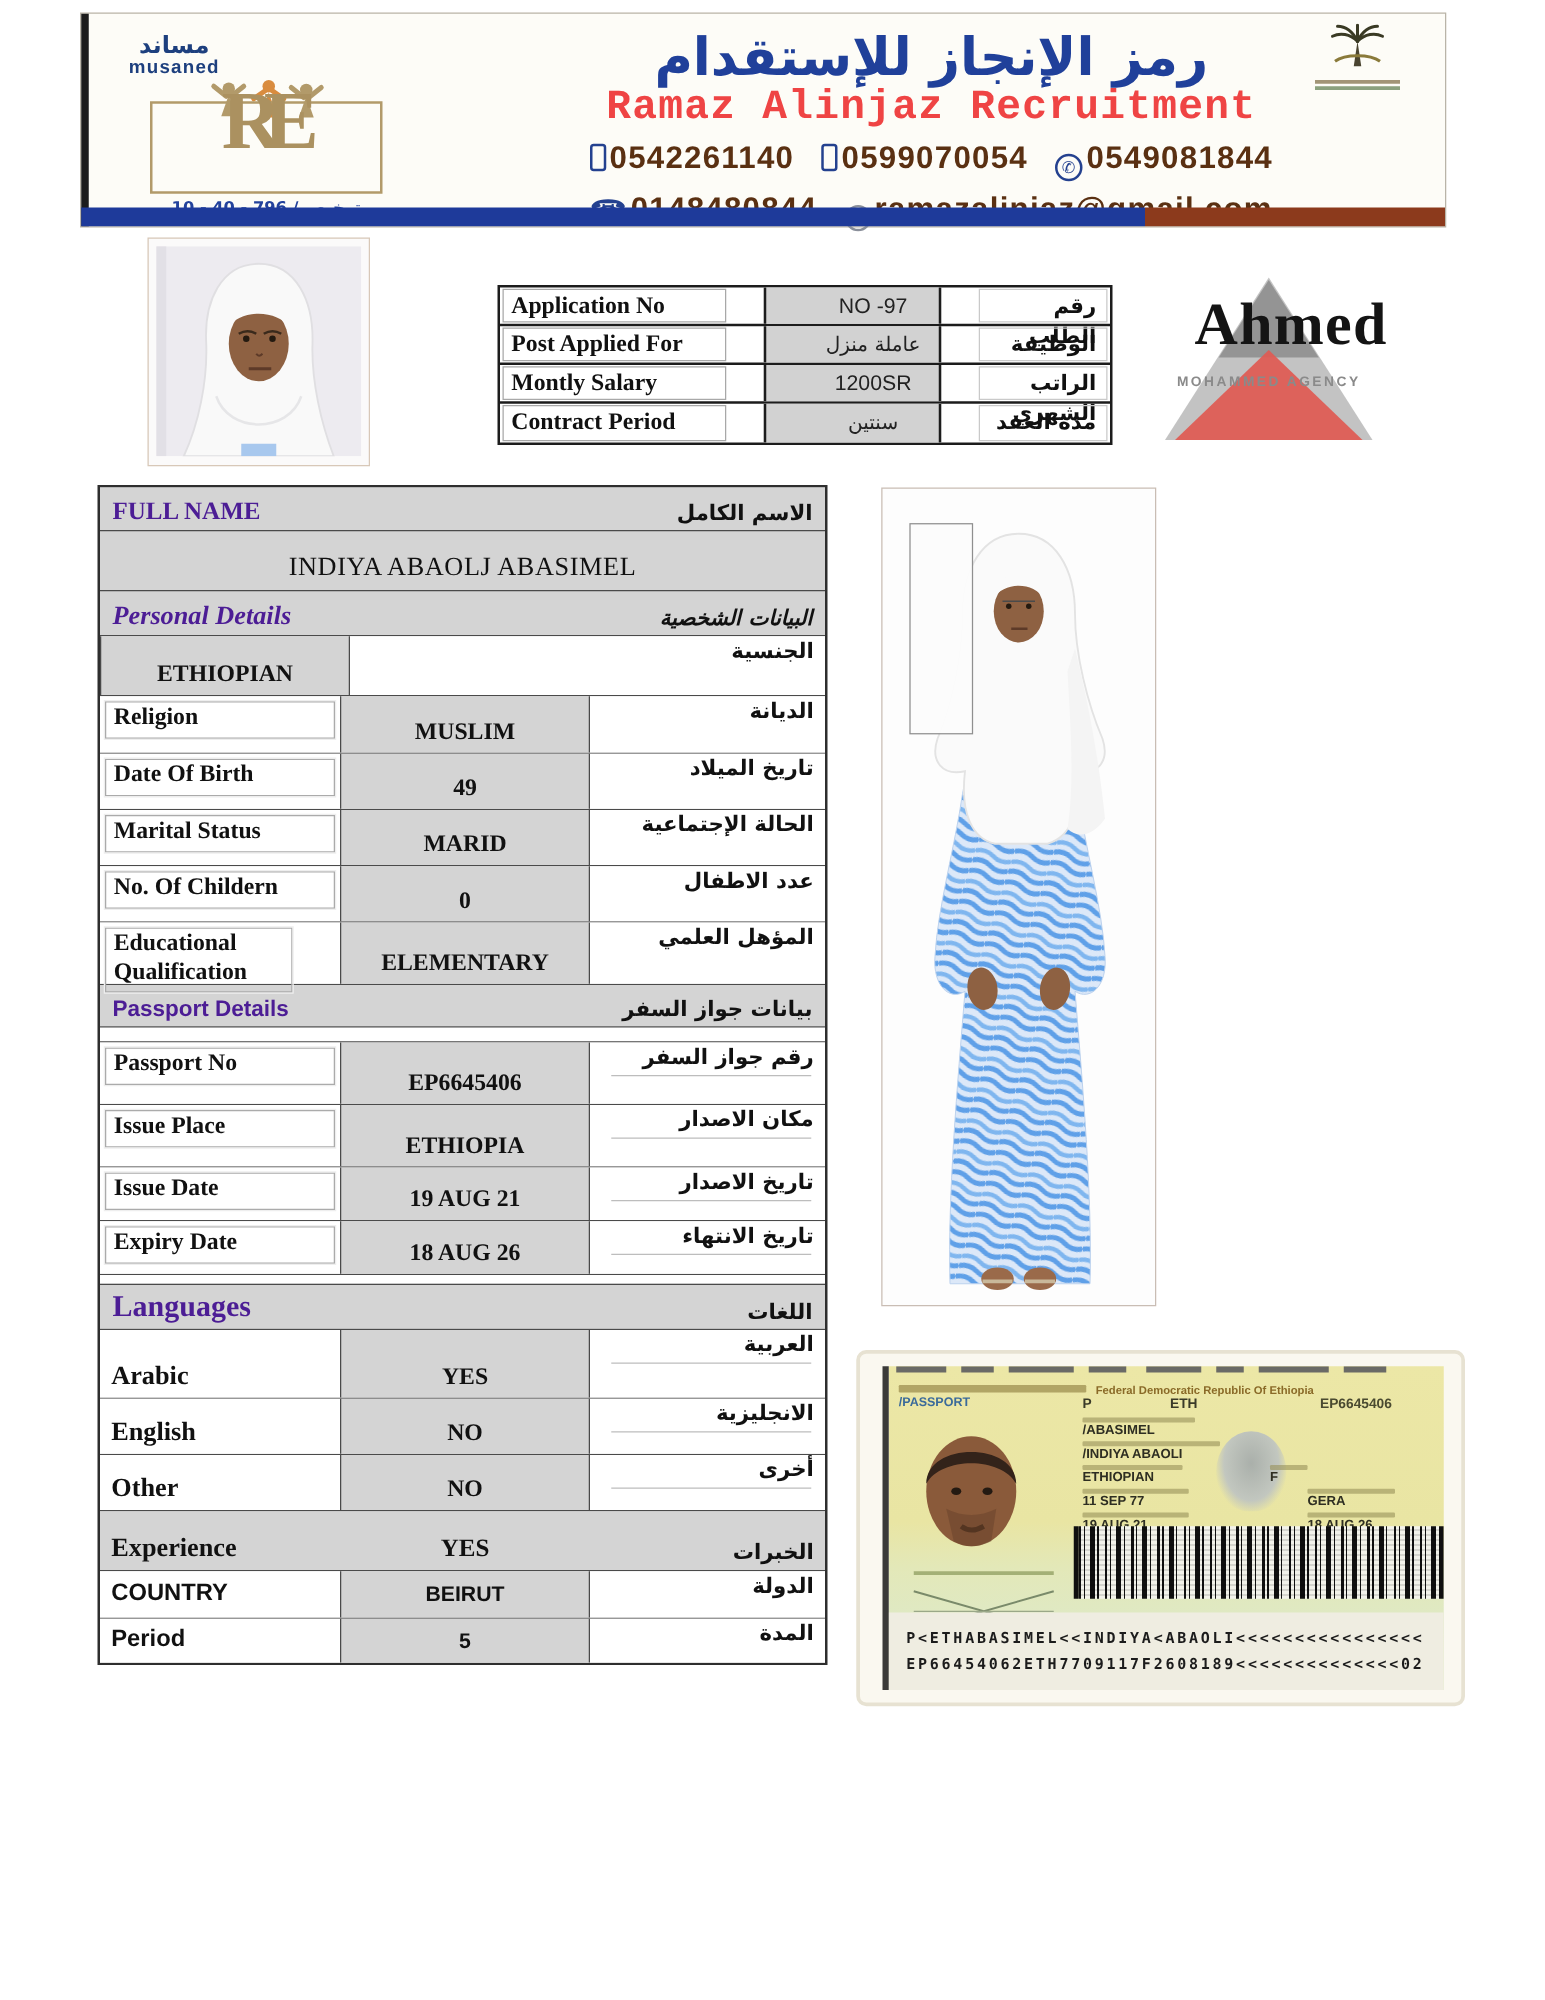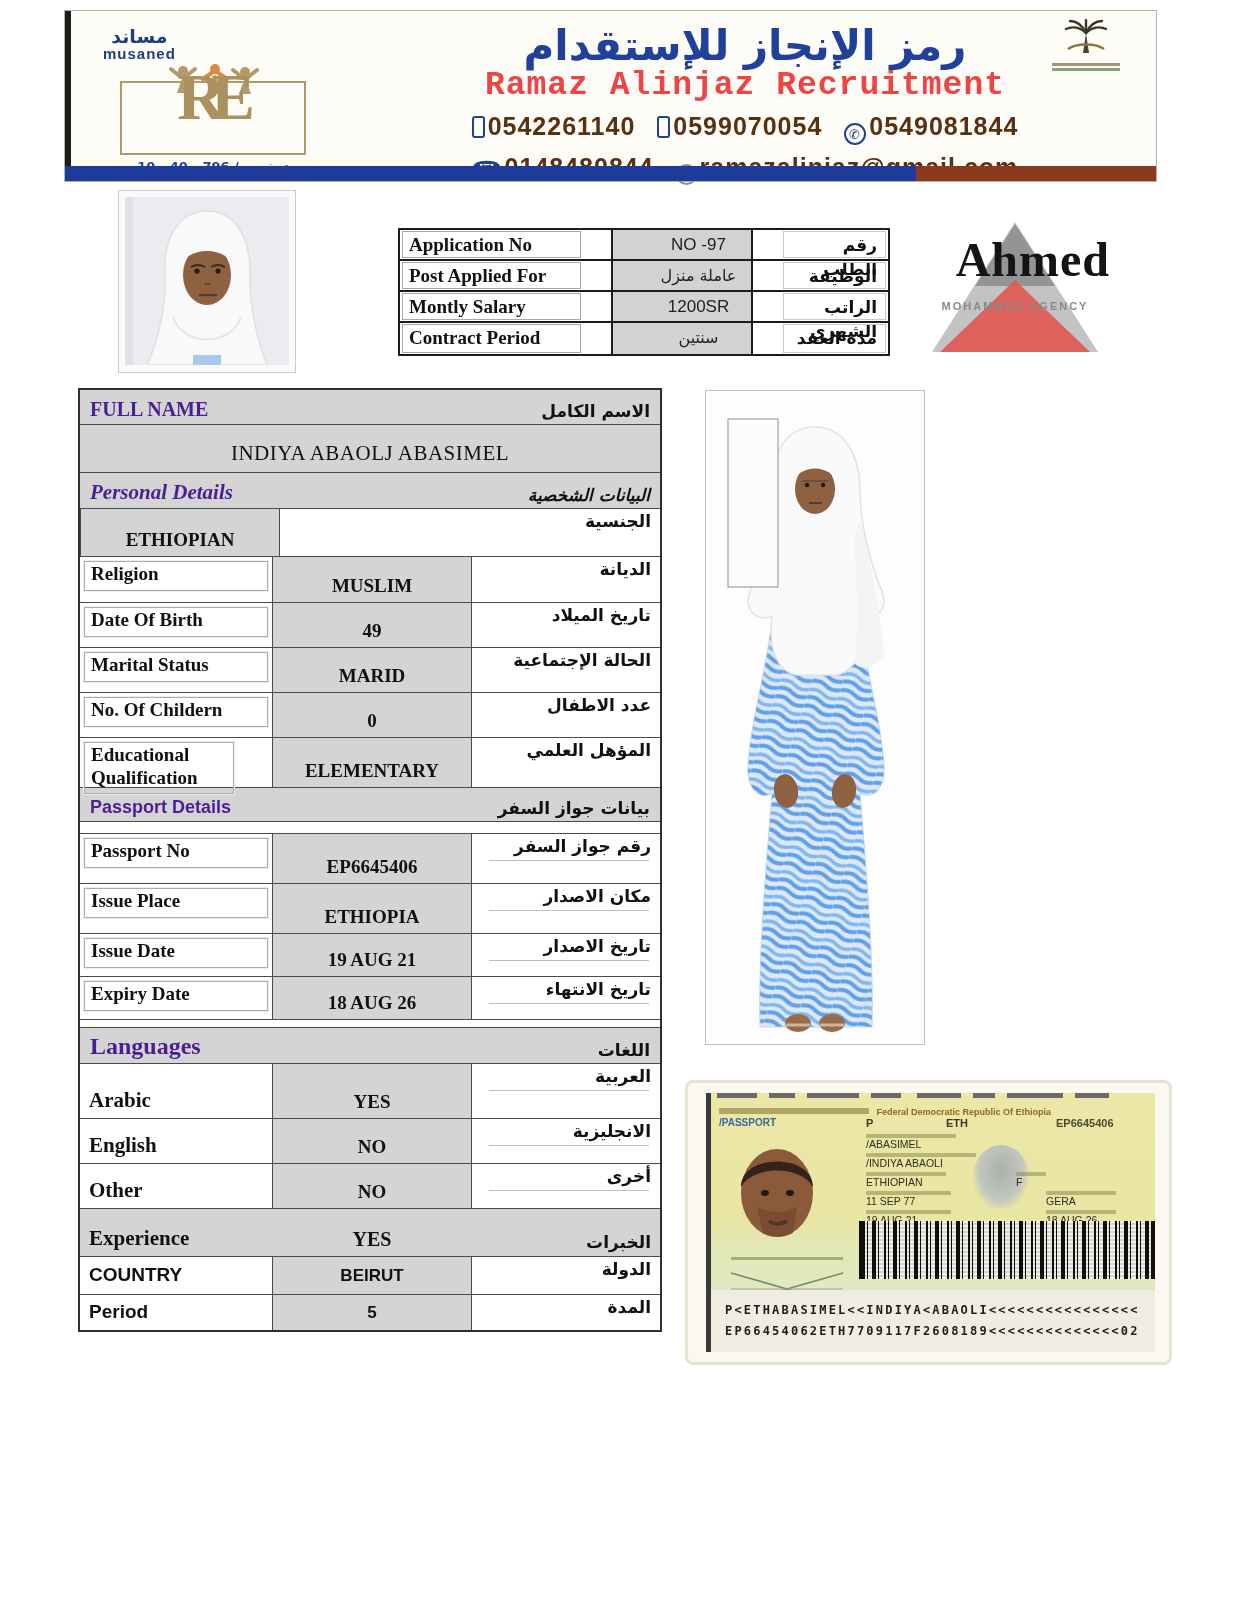--- a/index.html
+++ b/index.html
@@ -102,25 +102,25 @@
               background:#faf8f0; border:3px solid #e7e2d2; border-radius:8px; padding:10px 14px 10px 18px; }
   .pp { position:relative; width:100%; height:100%; overflow:hidden;
         background:linear-gradient(180deg,#ece7a6 0%, #e9e5a3 48%, #e3e8b8 62%, #dfe9c4 78%, #e3ecc9 100%);
         border-left:5px solid #3a3a38; }
   .pp-topstrip { position:absolute; left:0; top:0; width:100%; height:8px; }
   .pp-topstrip i { display:inline-block; height:5px; background:#6a6a66; margin:0 6px; vertical-align:top; }
   .pp-hdr { position:absolute; left:8px; top:12px; width:98%; font:bold 9px "Liberation Sans", sans-serif; color:#7a6a30; white-space:nowrap; }
   .pp-hdr .eng { color:#8a6a28; }
   .pp-passline { position:absolute; left:8px; top:24px; font:bold 10px "Liberation Sans", sans-serif; color:#3a6a9a;text-align:right; }
   .pp-type { position:absolute; left:155px; top:24px; font:bold 11px "Liberation Sans", sans-serif; color:#3a3a28; }
-  .pp-cc { position:absolute; left:235px; top:24px; font:bold 11px "Liberation Sans", sans-serif; color:#3a3a28; }
+  .pp-cc { position:absolute; left:225px; top:24px; font:bold 11px "Liberation Sans", sans-serif; color:#3a3a28; }
   .pp-no { position:absolute; left:345px; top:24px; font:bold 11px "Liberation Sans", sans-serif; color:#4a4a30; }
   .mlabel { display:block; height:4px; background:#98915a; opacity:.6; border-radius:1px; margin:3px 0 1px; }
   .pp-fields { position:absolute; left:155px; top:38px; width:300px; font-family:"Liberation Sans", sans-serif; color:#2e2e22; }
-  .pp-fields .val { font-weight:normal; font-size:10.5px; line-height:11px; white-space:nowrap; }
+  .pp-fields .val { font-weight:bold; font-size:10.5px; line-height:11px; white-space:nowrap; }
   .fld-cols { display:flex; }
   .fld-cols > div { flex:1; }
   .pp-auth { font-weight:bold; font-size:7.6px !important; letter-spacing:.2px; }
   .pp-photo { position:absolute; left:16px; top:44px; width:100px; height:120px; }
   .pp-ghost { position:absolute; left:262px; top:52px; width:56px; height:64px; border-radius:50% 50% 46% 46%;
               background:radial-gradient(ellipse at 50% 40%, #9aa2ac 0%, #b8bfc6 55%, rgba(220,225,225,0) 75%); opacity:.8; }
   .pp-barcode { position:absolute; left:148px; top:128px; width:296px; height:58px;
       background:
         repeating-linear-gradient(90deg,#101010 0 2px,#f2f2ea 2px 4px,#101010 4px 5px,#f2f2ea 5px 9px,#101010 9px 13px,#f2f2ea 13px 15px,#101010 15px 16px,#f2f2ea 16px 21px),
         repeating-linear-gradient(0deg, rgba(255,255,255,.25) 0 2px, rgba(0,0,0,.12) 2px 4px);

